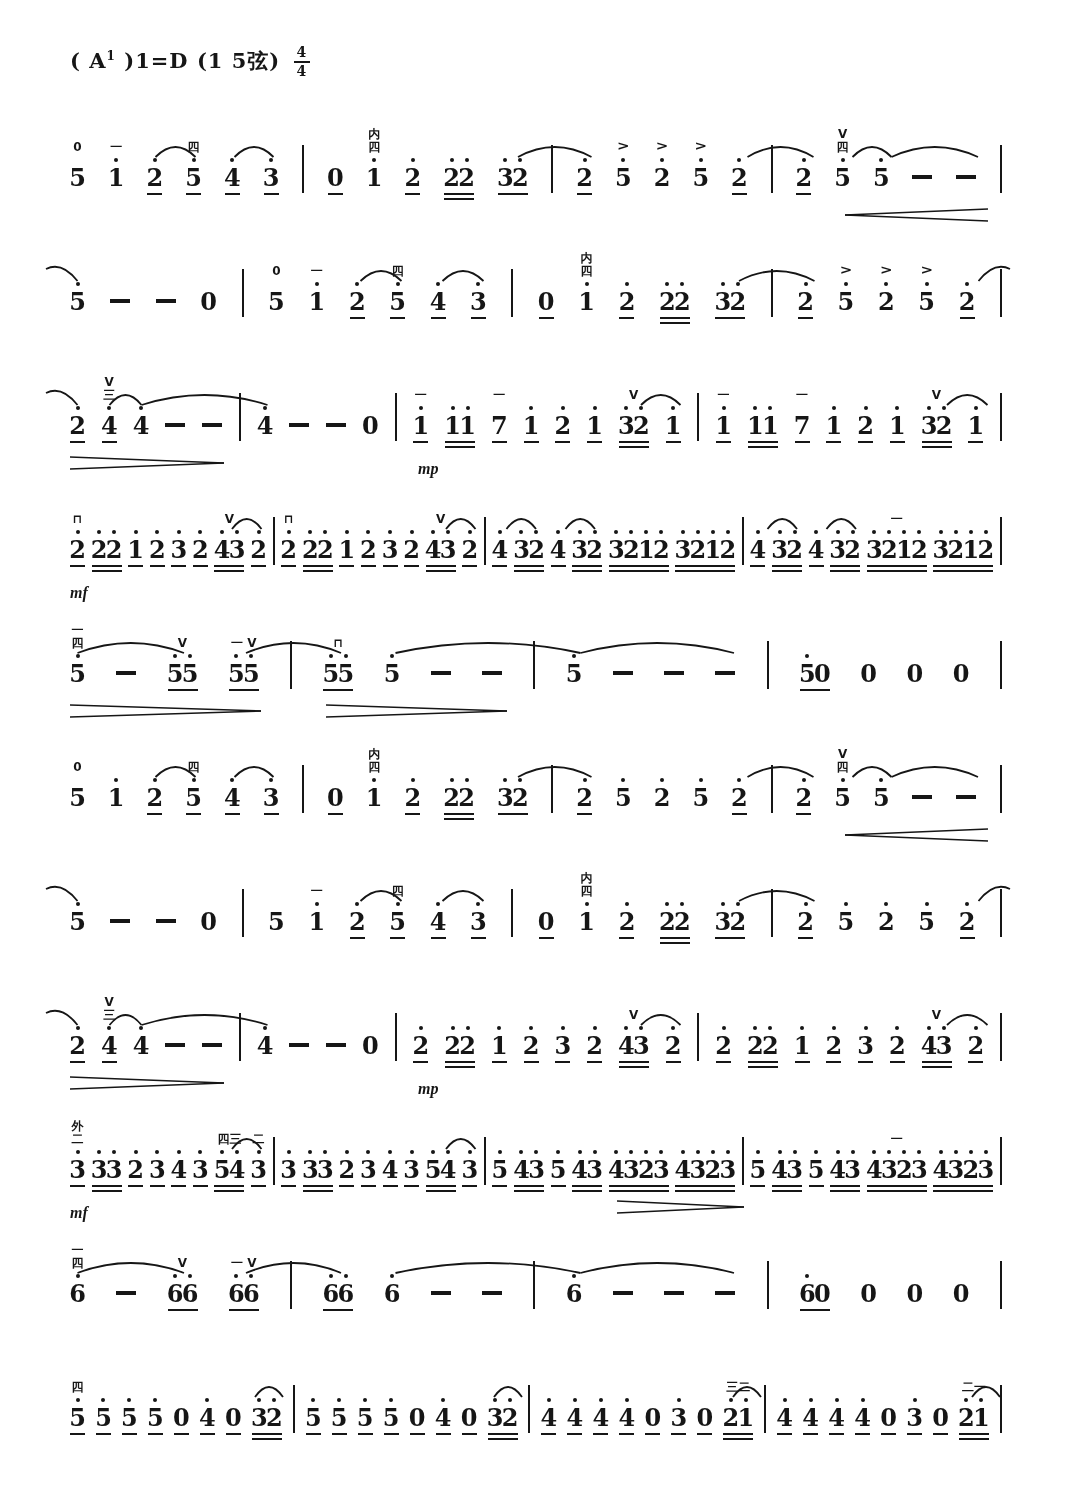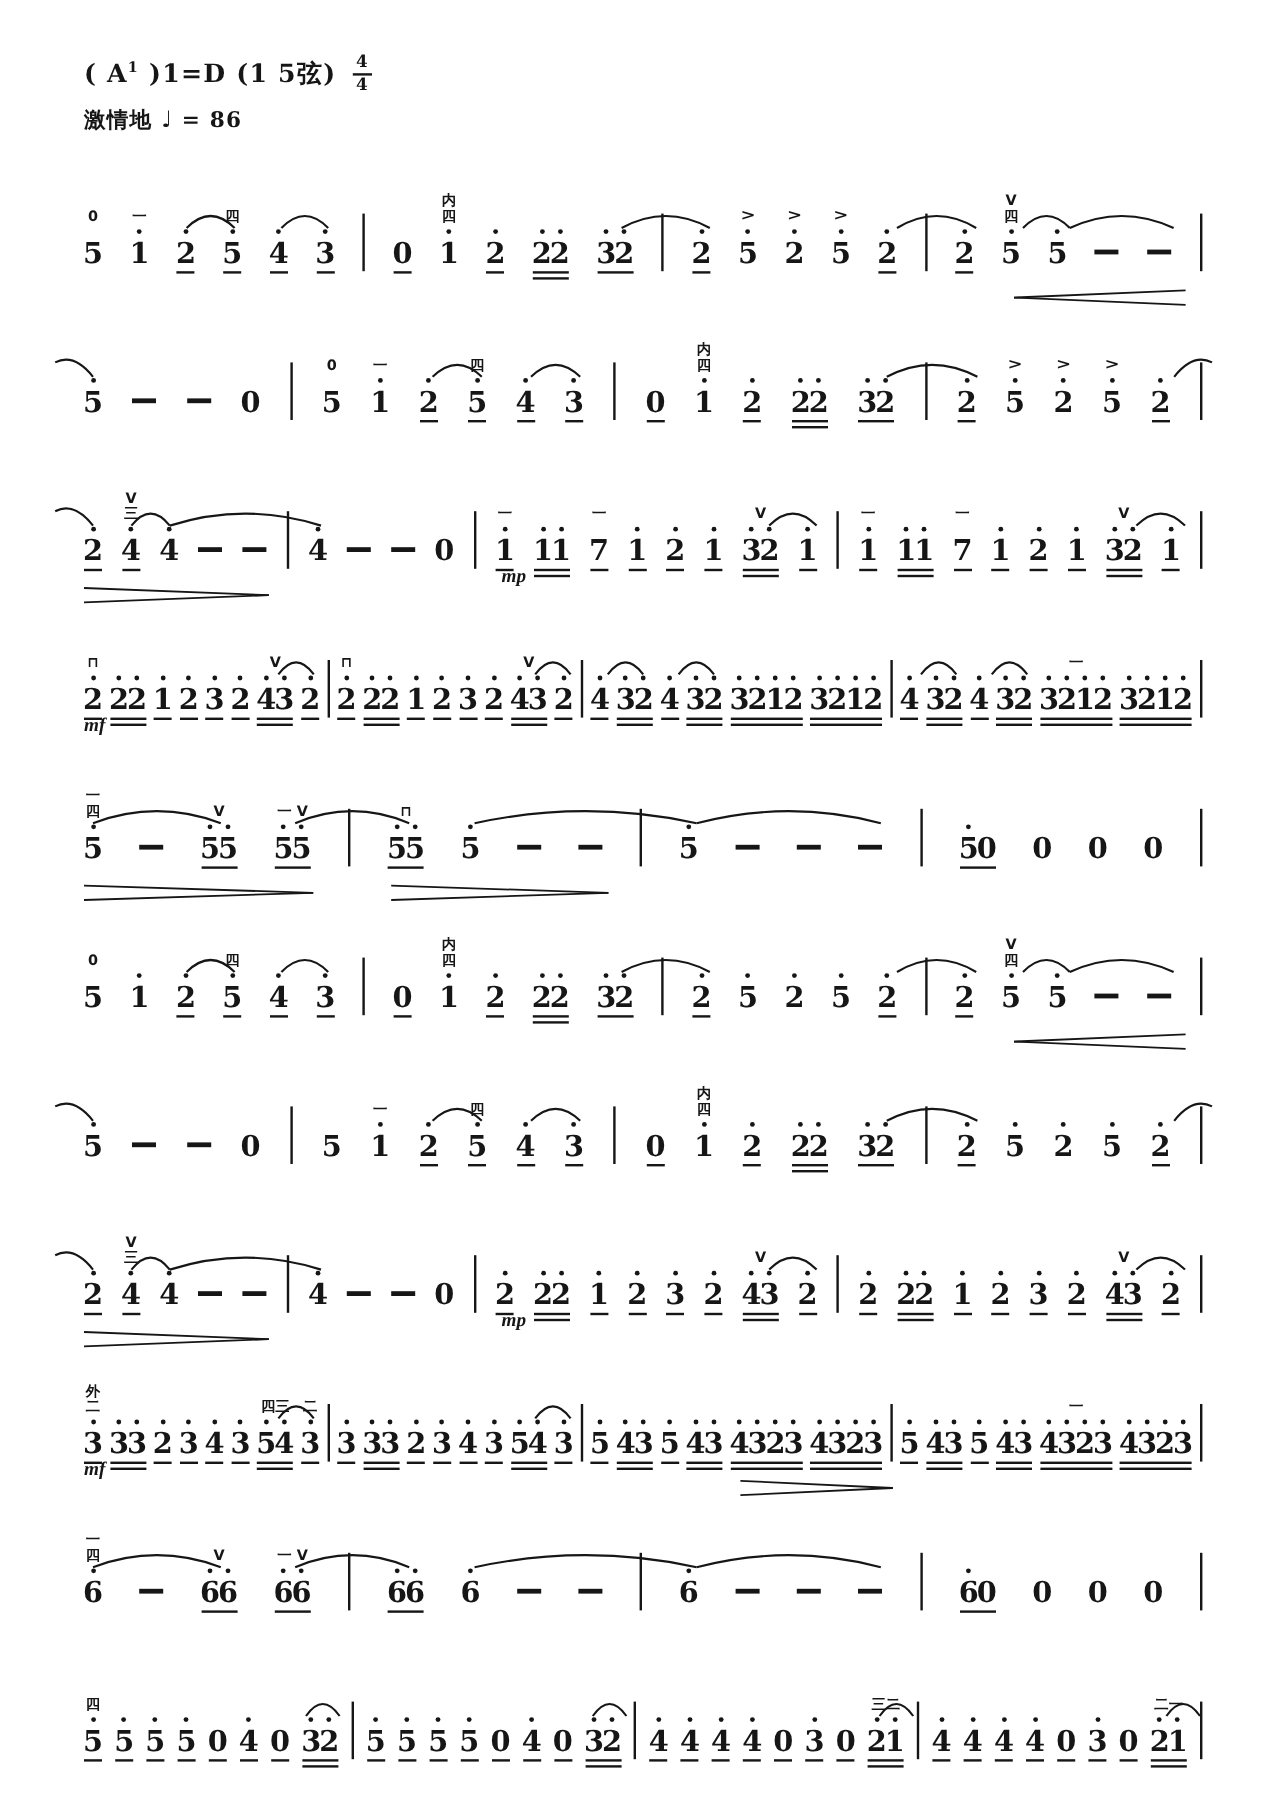--- a/index.html
+++ b/index.html
@@ -31,41 +31,36 @@
   .cdot { height:9px; display:flex; align-items:flex-end; justify-content:center; }
   .cdot i { width:4px; height:4px; border-radius:50%; background:#161616;
             display:block; margin-bottom:2px; }
   .dgt { font-size:24px; font-weight:700; line-height:28px; }
   .uls { height:11px; width:100%; position:relative; }
   .uls b { position:absolute; left:0; right:0; height:2px; background:#161616; }
   .uls .l1 { top:1px; } .uls .l2 { top:6px; }
   .tok.bar { width:2px; height:48px; background:#161616; margin-bottom:10px; }
   .tok.dash { width:20px; height:4px; background:#161616; margin-bottom:24px; }
   .dyn { position:absolute; font-style:italic; font-weight:700; font-size:16px;
-         font-family:"Liberation Serif", serif; top:82px; }
+         font-family:"Liberation Serif", serif; top:103px; }
   svg.ov { position:absolute; left:0; top:0; width:100%; height:100%;
            overflow:visible; pointer-events:none; }
 </style>
 </head>
 <body>
 
 <div class="page">
   <div>
     <div class="hdr-key">
       <span>( A</span><sup>1</sup><span> )1=D (1 5弦)</span>
       <span class="frac">
         <span class="num">4</span>
         <span class="den">4</span>
       </span>
     </div>
-    <div class="hdr-tempo">
-      <span>激情地</span>
-      <span class="ng">♩</span>
-      <span>= 86</span>
-    </div>
   </div>
   <div class="score">
       <div class="line">
         <div class="tok note">
           <div class="above">0</div>
           <div class="body">
             <div class="cells">
               <div class="cell">
                 <span class="cdot"></span>
                 <span class="dgt">5</span>

